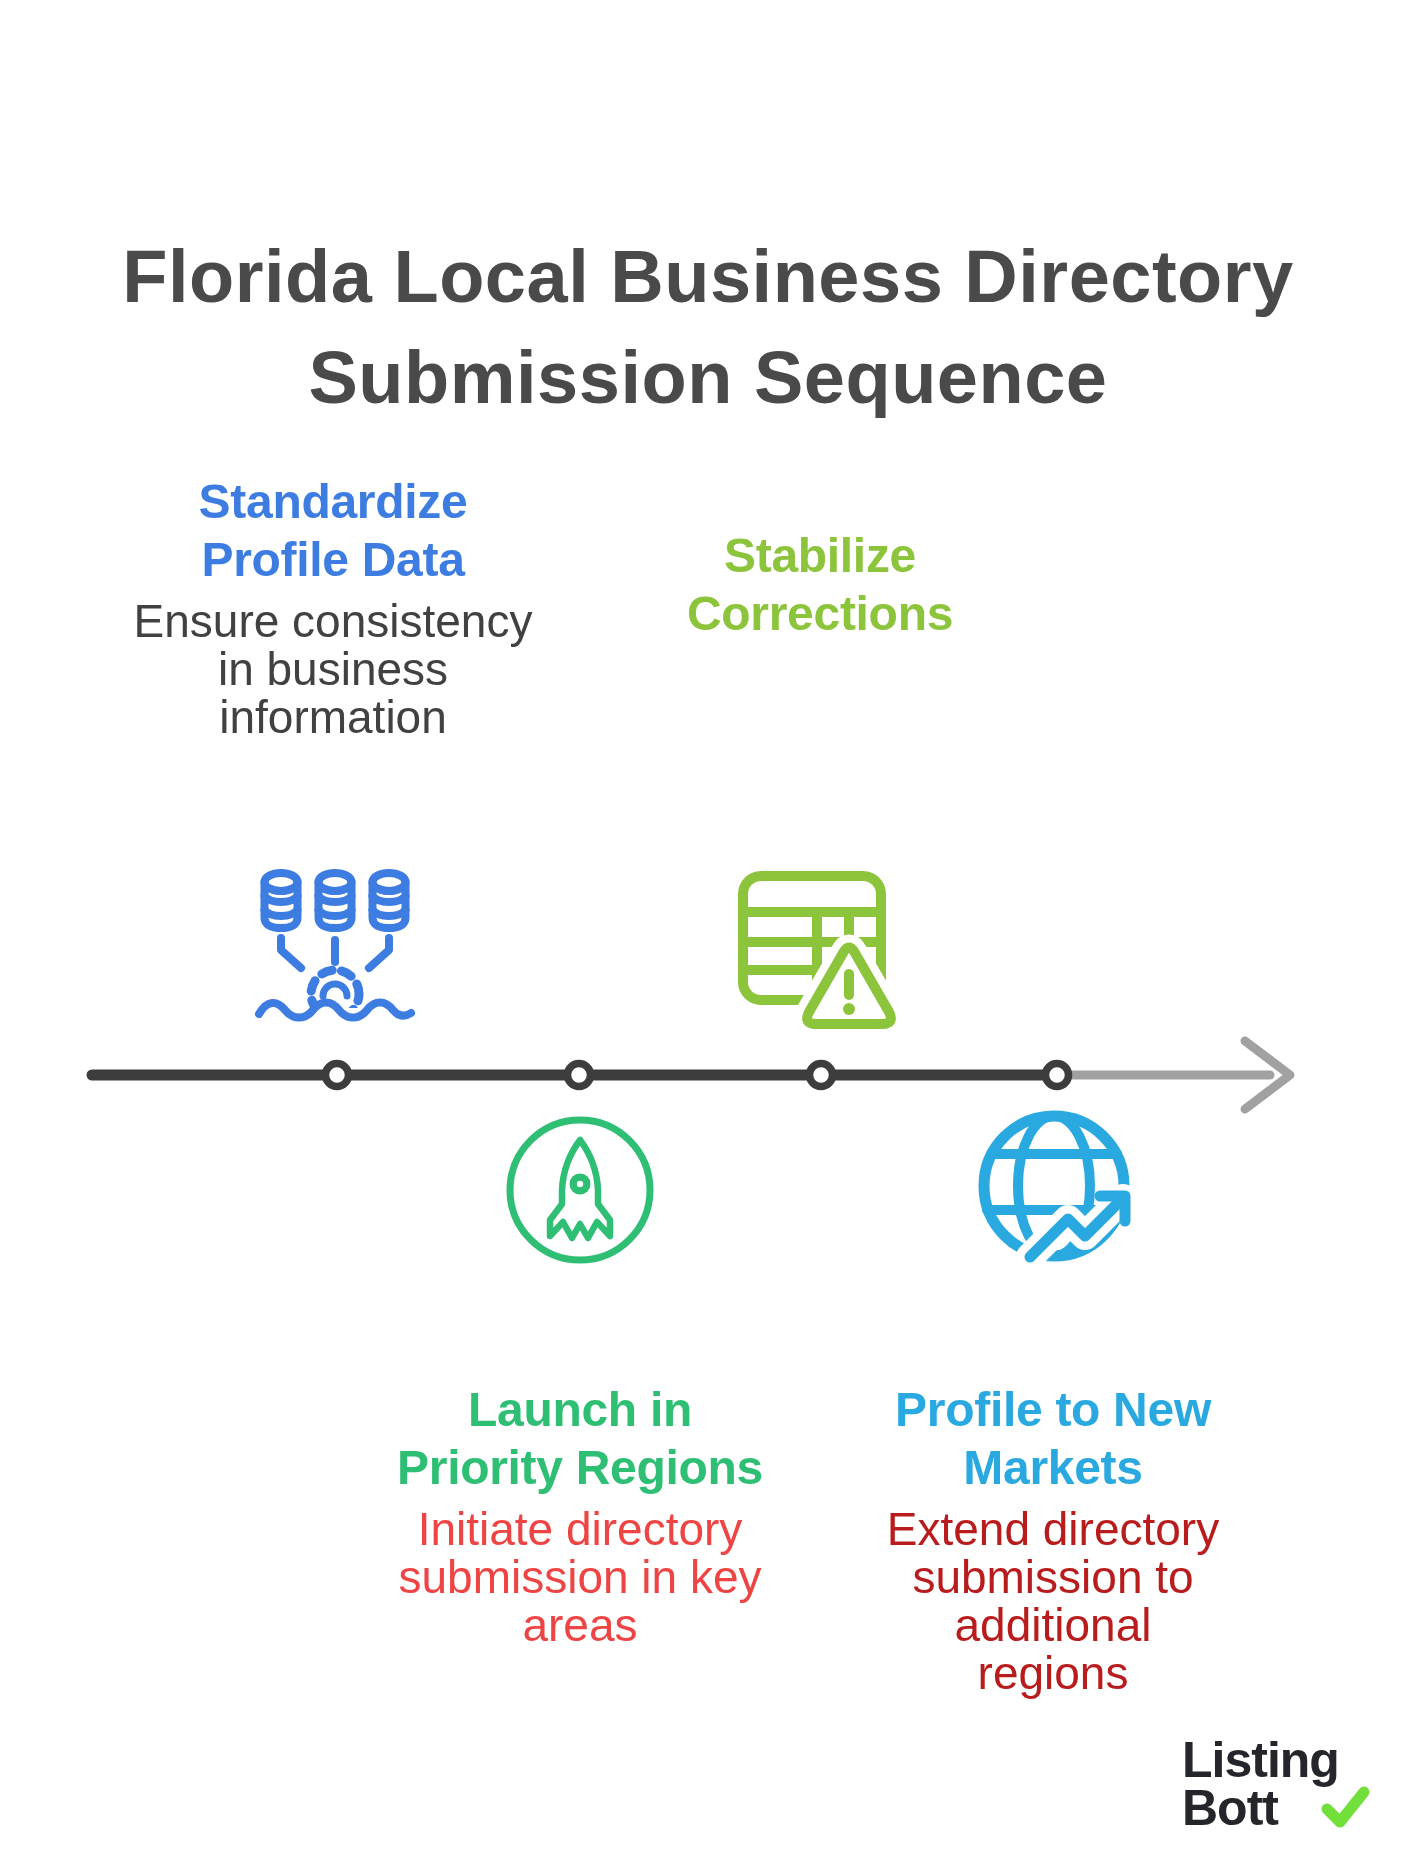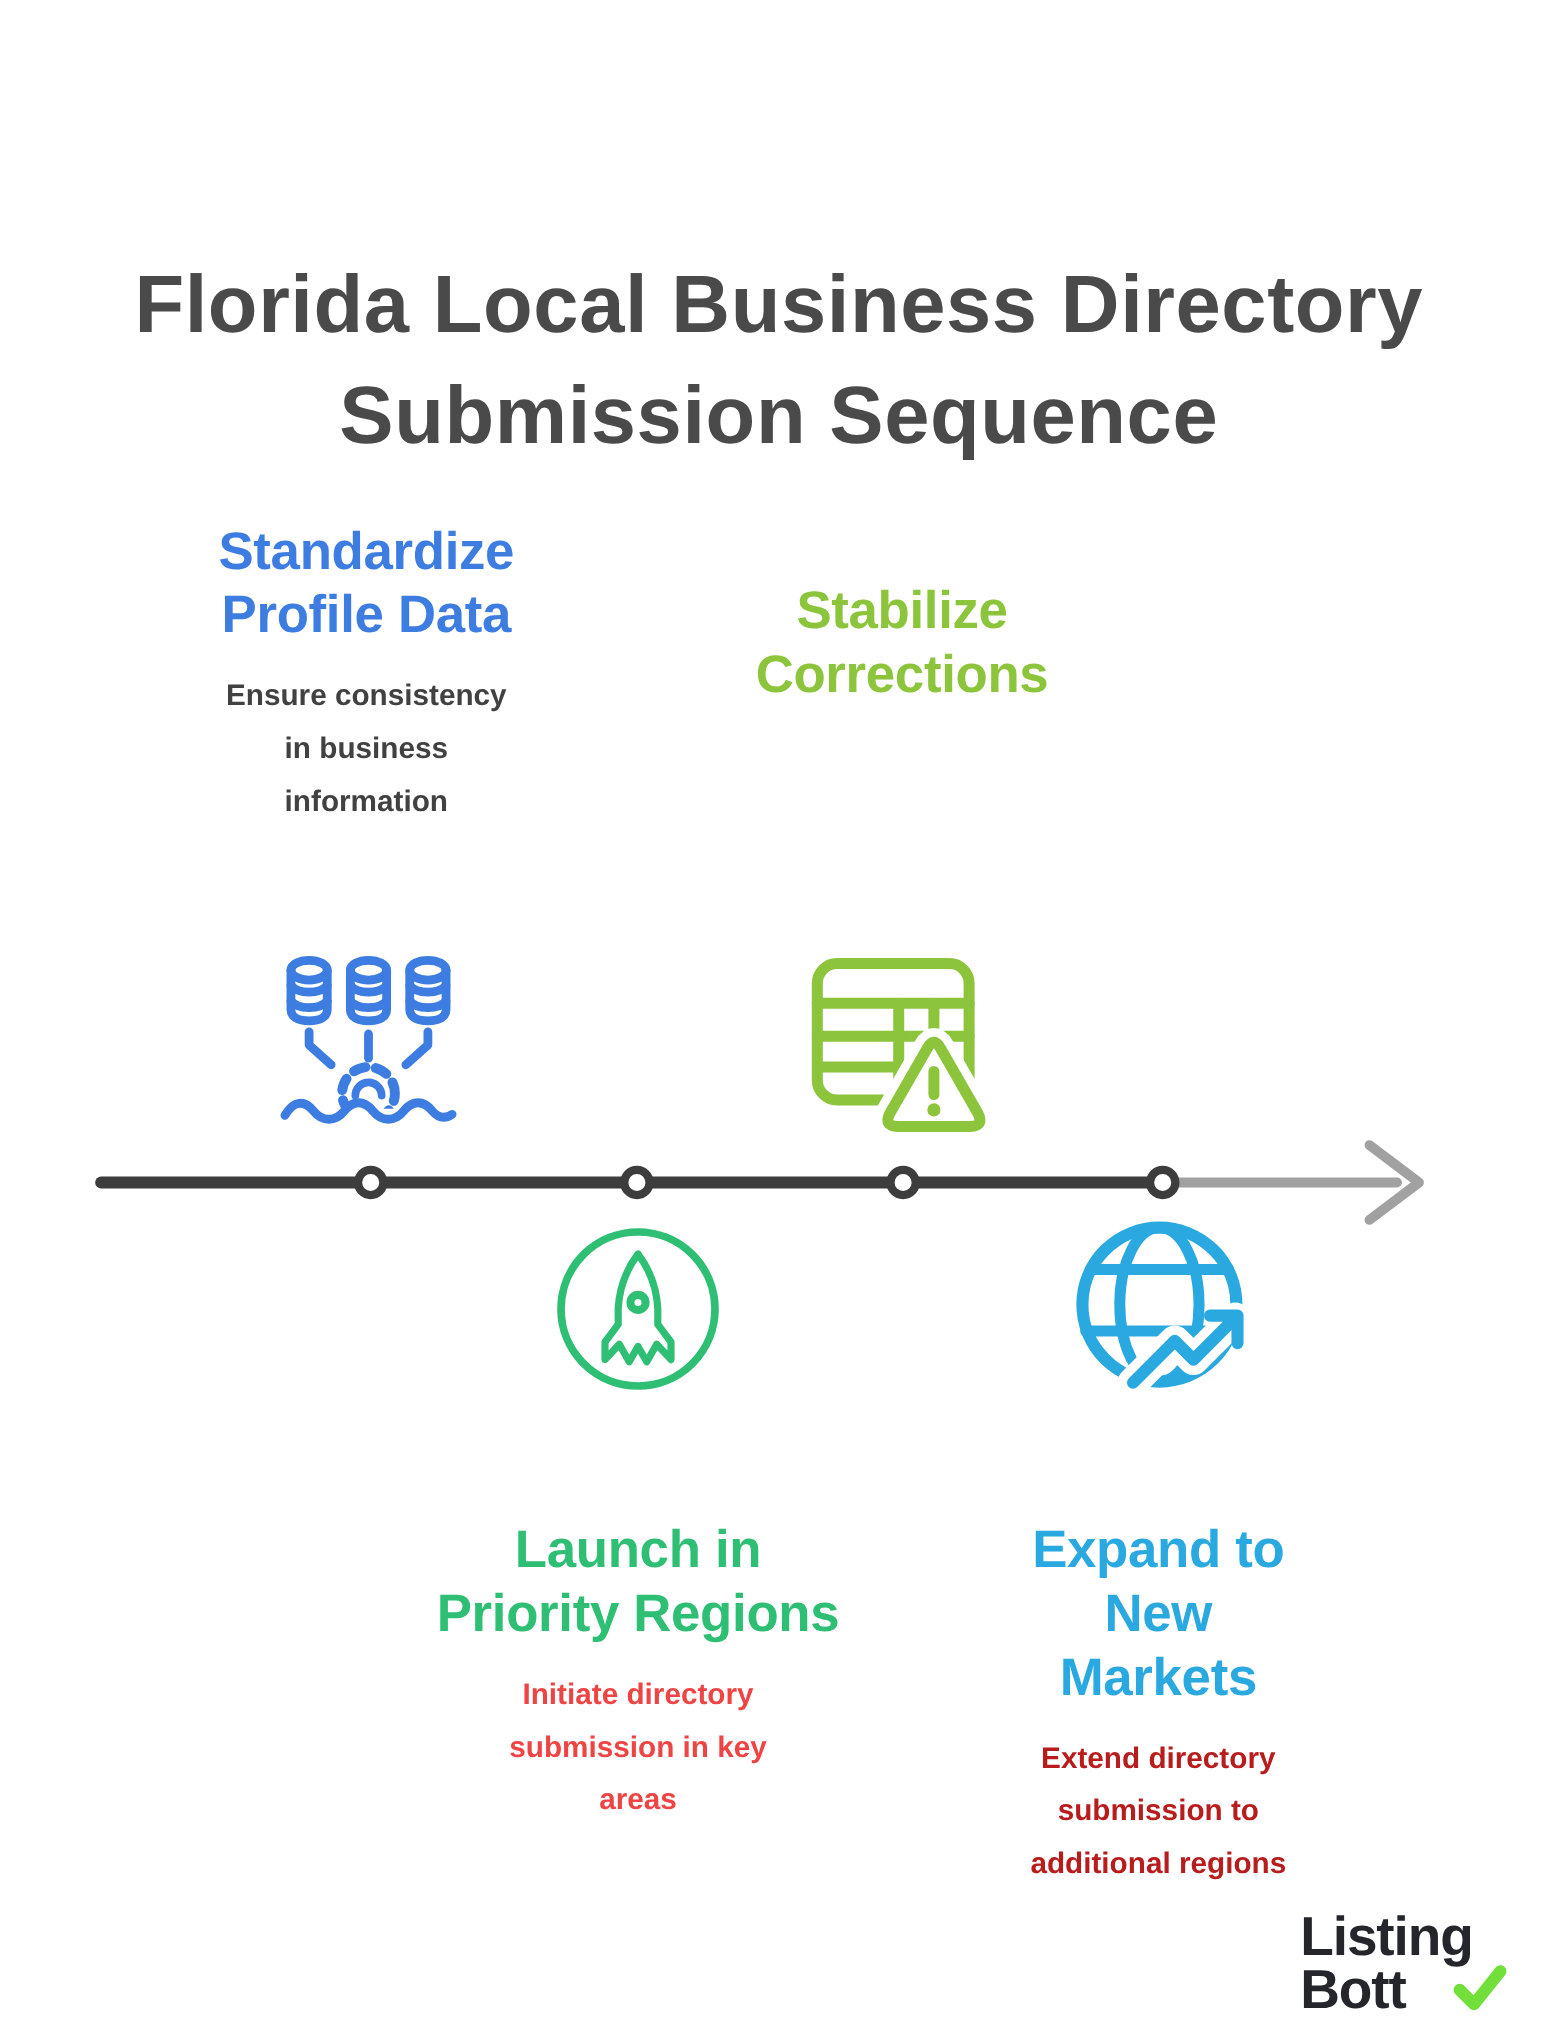--- a/index.html
+++ b/index.html
@@ -29,24 +29,24 @@
     text-align:center;
   }
   .step-title{
     font-size:48px;
     font-weight:700;
     letter-spacing:-0.3px;
     line-height:58px;
     white-space:pre-line;
   }
   .step-desc{
-    font-size:27px;
-    font-weight:700;
+    font-size:46px;
+    font-weight:400;
     line-height:48px;
-    margin-top:19px;
+    margin-top:8px;
     white-space:pre-line;
   }
   #slot-a{left:333px; top:473px;}
   #slot-b{left:820px; top:527px;}
   #slot-c{left:580px; top:1381px;}
   #slot-d{left:1053px; top:1381px;}
   .icon-wrap{position:absolute; line-height:0;}
   #icon-1{left:253px; top:866px;}
   #icon-2{left:731px; top:854px;}
   #icon-3{left:502px; top:1112px;}
@@ -89,21 +89,21 @@
 
   <div class="step-text" id="slot-c">
     <div class="step-title" style="color: rgb(46, 191, 116);">Launch in
 Priority Regions</div>
     <div class="step-desc" style="color: #ef4444;">Initiate directory
 submission in key
 areas</div>
   </div>
 
   <div class="step-text" id="slot-d">
-    <div class="step-title" style="color: rgb(42, 169, 224);">Expand to New
+    <div class="step-title" style="color: rgb(42, 169, 224);">Profile to New
 Markets</div>
     <div class="step-desc" style="color: #b91c1c;">Extend directory
 submission to
 additional regions</div>
   </div>
 
   <div class="icon-wrap" id="icon-1" style="color: rgb(61, 124, 224);">
     <svg width="164" height="164" viewBox="0 0 164 164" fill="none" stroke="currentColor" stroke-linecap="round" stroke-linejoin="round">
 
       <g stroke-width="8">

